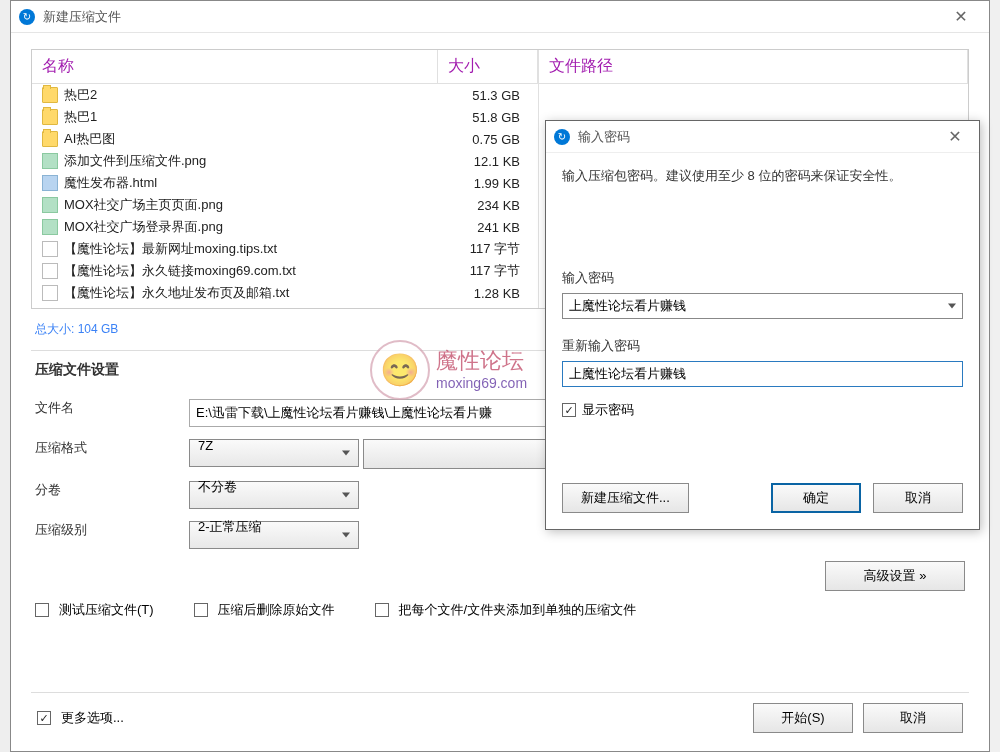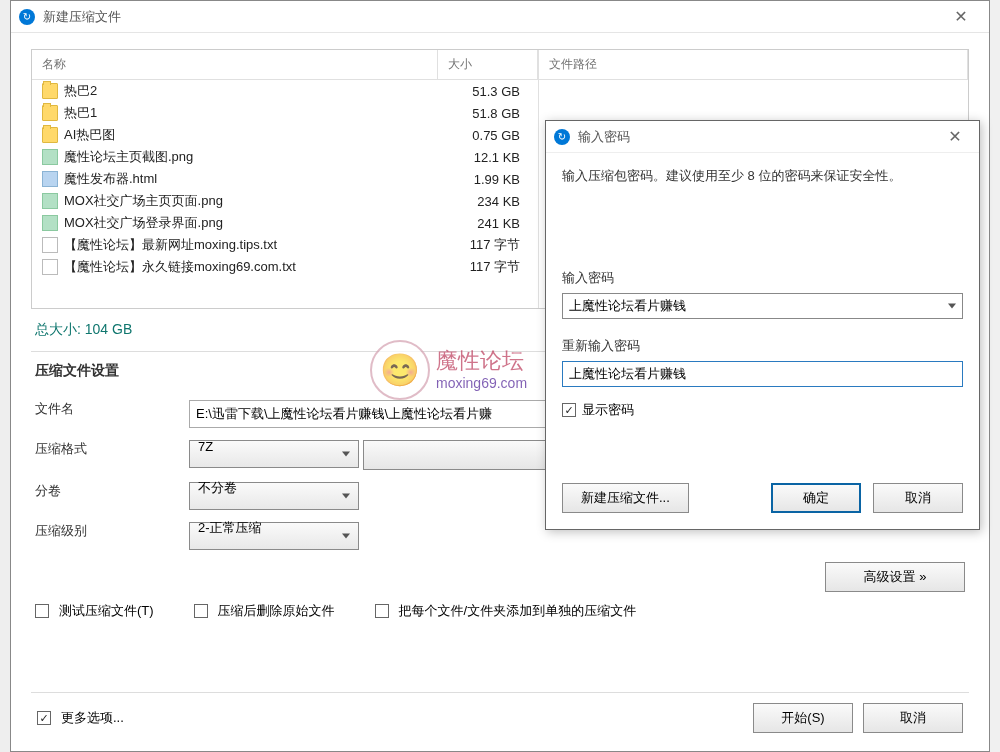--- a/index.html
+++ b/index.html
@@ -6,35 +6,35 @@
 body { font-family: "Microsoft YaHei", "Segoe UI", sans-serif; font-size: 13px; background: #f0f0f0; width: 1000px; height: 752px; overflow: hidden; position: relative; }
 .window { position: absolute; left: 10px; top: 0; width: 980px; height: 752px; background: #fff; border: 1px solid #888; display: flex; flex-direction: column; }
 .titlebar { height: 32px; display: flex; align-items: center; padding: 0 8px; border-bottom: 1px solid #e5e5e5; background: #fff; }
 .titlebar .icon-app { width: 16px; height: 16px; background: #0078d7; border-radius: 50%; display: inline-flex; align-items: center; justify-content: center; color: #fff; font-size: 10px; margin-right: 8px; }
 .titlebar .title { flex: 1; color: #555; }
 .titlebar .close { width: 40px; text-align: center; color: #666; font-size: 16px; cursor: pointer; }
 .content { padding: 16px 20px 8px 20px; flex: 1; display: flex; flex-direction: column; }
 .heading { font-size: 15px; font-weight: bold; margin-bottom: 12px; color: #333; }
 .file-area { border: 1px solid #ccc; display: flex; height: 260px; }
 .file-list { flex: 1; overflow: auto; }
-.file-header { display: flex; border-bottom: 1px solid #e0e0e0; font-size: 12px; color: #737373; }
+.file-header { display: flex; border-bottom: 1px solid #e0e0e0; font-size: 16px; color: #a21caf; }
 .file-header .col { padding: 6px 10px; border-right: 1px solid #e0e0e0; }
 .col-name { flex: 1; }
 .col-size { width: 100px; text-align: left; padding-right: 12px !important; }
 .file-row { display: flex; align-items: center; padding: 2px 10px; font-size: 13px; color: #222; }
 .file-row .fname { flex: 1; display: flex; align-items: center; gap: 6px; }
 .file-row .fsize { width: 100px; text-align: right; padding-right: 8px; }
 .ic { width: 16px; height: 16px; display: inline-block; flex-shrink: 0; }
 .ic-folder { background: #ffd96a; border: 1px solid #e0b840; border-radius: 1px; position: relative; }
 .ic-folder::before { content: ""; position: absolute; top: -3px; left: 0; width: 6px; height: 3px; background: #ffd96a; border: 1px solid #e0b840; border-bottom: none; }
 .ic-png { background: #b3e0c5; border: 1px solid #8bc9a0; }
 .ic-html { background: #b8d4f0; border: 1px solid #8ab3d4; }
 .ic-txt { background: #fff; border: 1px solid #bbb; }
 .path-col { width: 430px; border-left: 1px solid #e0e0e0; }
-.total-row { padding: 12px 4px; font-size: 14px; color: #0f766e; border-bottom: 1px solid #ddd; }
+.total-row { padding: 12px 4px; font-size: 12px; color: #3b82f6; border-bottom: 1px solid #ddd; }
 .settings-heading { font-size: 14px; font-weight: bold; padding: 10px 4px 14px 4px; color: #333; }
 .form-row { display: flex; align-items: flex-start; gap: 4px; padding: 6px 4px; }
 .form-label { width: 150px; color: #333; }
 .text-input { flex: 1; height: 28px; border: 1px solid #aaa; padding: 0 6px; font-size: 13px; background: #fff; }
 .select { height: 28px; border: 1px solid #8a8a8a; background: linear-gradient(#fafafa,#e8e8e8); padding: 0 24px 16px 8px; font-size: 13px; position: relative; display: flex; align-items: center; min-width: 170px; }
 .select::after { content: ""; position: absolute; right: 8px; top: 50%; width: 0; height: 0; border-left: 4px solid transparent; border-right: 4px solid transparent; border-top: 5px solid #555; transform: translateY(-50%); }
 .btn { height: 30px; border: 1px solid #8a8a8a; background: linear-gradient(#fafafa,#e6e6e6); padding: 0 18px; font-size: 13px; cursor: pointer; display: inline-flex; align-items: center; justify-content: center; }
 .checkbox-row { display: flex; align-items: center; gap: 10px; padding: 8px 4px; }
 .cb { width: 14px; height: 14px; border: 1px solid #666; background: #fff; display: inline-flex; align-items: center; justify-content: center; font-size: 11px; color: #222; }
 .footer { display: flex; align-items: center; padding: 10px 6px; border-top: 1px solid #ddd; gap: 10px; margin-top: auto; }
@@ -108,21 +108,21 @@
             <div class="file-row">
               <div class="fname">
                 <span class="ic ic-folder"></span>
                 <span>AI热巴图</span>
               </div>
               <div class="fsize">0.75 GB</div>
             </div>
             <div class="file-row">
               <div class="fname">
                 <span class="ic ic-png"></span>
-                <span>魔性论坛主页截图.png</span>
+                <span>添加文件到压缩文件.png</span>
               </div>
               <div class="fsize">12.1 KB</div>
             </div>
             <div class="file-row">
               <div class="fname">
                 <span class="ic ic-html"></span>
                 <span>魔性发布器.html</span>
               </div>
               <div class="fsize">1.99 KB</div>
             </div>
@@ -146,20 +146,27 @@
                 <span>【魔性论坛】最新网址moxing.tips.txt</span>
               </div>
               <div class="fsize">117 字节</div>
             </div>
             <div class="file-row">
               <div class="fname">
                 <span class="ic ic-txt"></span>
                 <span>【魔性论坛】永久链接moxing69.com.txt</span>
               </div>
               <div class="fsize">117 字节</div>
+            </div>
+            <div class="file-row">
+              <div class="fname">
+                <span class="ic ic-txt"></span>
+                <span>【魔性论坛】永久地址发布页及邮箱.txt</span>
+              </div>
+              <div class="fsize">1.28 KB</div>
             </div>
           </div>
       </div>
       <div class="path-col">
         <div class="file-header">
           <div class="col col-name">文件路径</div>
         </div>
       </div>
     </div>
 

